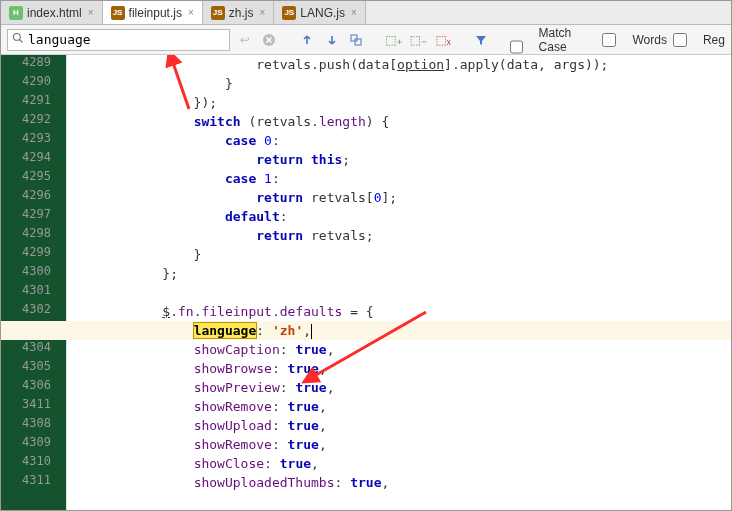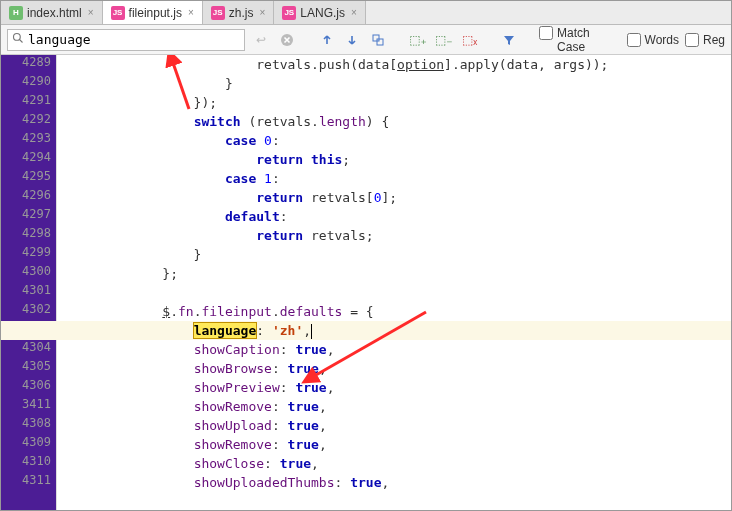--- a/index.html
+++ b/index.html
@@ -2,34 +2,34 @@
 <html><head>
 <meta charset="utf-8">
 <style>
 *{margin:0;padding:0;box-sizing:border-box}
 body{font-family:Segoe UI,Arial,sans-serif;font-size:12px;color:#333;background:#fff;width:732px;height:511px;overflow:hidden;position:relative;border:1px solid #999}
 .tabs{display:flex;background:#ececec;border-bottom:1px solid #bbb;height:24px}
 .tab{display:flex;align-items:center;gap:4px;padding:0 8px;border-right:1px solid #bbb;background:#e0e0e0;cursor:pointer;font-size:12px}
 .tab.active{background:#fff}
 .tab .ic{display:inline-flex;width:14px;height:14px;align-items:center;justify-content:center;font-size:8px;font-weight:bold;border-radius:2px}
 .ic-html{background:#6fbd6f;color:#fff}
-.ic-js{background:#ec4899;color:#fff}
+.ic-js{background:#a16207;color:#fff}
 .tab .cl{color:#888;font-size:10px;margin-left:2px}
 .searchbar{display:flex;align-items:center;gap:6px;background:#f5f5f5;border-bottom:1px solid #ccc;height:30px;padding:0 6px}
 .sb-input{display:flex;align-items:center;border:1px solid #bbb;background:#fff;height:22px;width:240px;padding:0 4px}
 .sb-input .mag{color:#777;margin-right:4px}
 .sb-input input{border:none;outline:none;font-family:Consolas,monospace;font-size:13px;flex:1}
 .sb-btn{display:inline-flex;align-items:center;justify-content:center;width:20px;height:20px;color:#4a6fbf;cursor:pointer}
 .sb-btn.dis{color:#bbb}
 .sb-btn.red{color:#c33}
 .sb-sep{width:8px}
-.chk{display:flex;align-items:flex-start;gap:4px;font-size:12px;color:#333}
+.chk{display:flex;align-items:flex-end;gap:16px;font-size:12px;color:#333}
 .chk input{width:14px;height:14px}
 .editor{position:relative;background:#fff;height:calc(100% - 54px);overflow:hidden;font-family:Consolas,DejaVu Sans Mono,monospace;font-size:13px}
-.gutter{position:absolute;left:0;top:0;width:56px;background:#4c1d95;height:100%;border-right:1px solid #ddd}
+.gutter{position:absolute;left:0;top:0;width:66px;background:#14532d;height:100%;border-right:1px solid #ddd}
 .gband{position:absolute;left:66px;top:0;width:18px;height:100%}
 .lines{position:absolute;left:84px;top:0;right:0}
 .ln{display:flex;height:19px;line-height:19px}
 .lno{position:absolute;width:56px;text-align:right;color:#999;font-size:12px;padding-right:6px}
 .gut-row{height:19px;position:relative}
 .code{white-space:pre;padding-left:46px}
 .kw{color:#0808b3;font-weight:bold}
 .fld{color:#660e7a;font-weight:normal}
 .str{color:#c2410c;font-weight:bold}
 .num{color:#0000ff}

